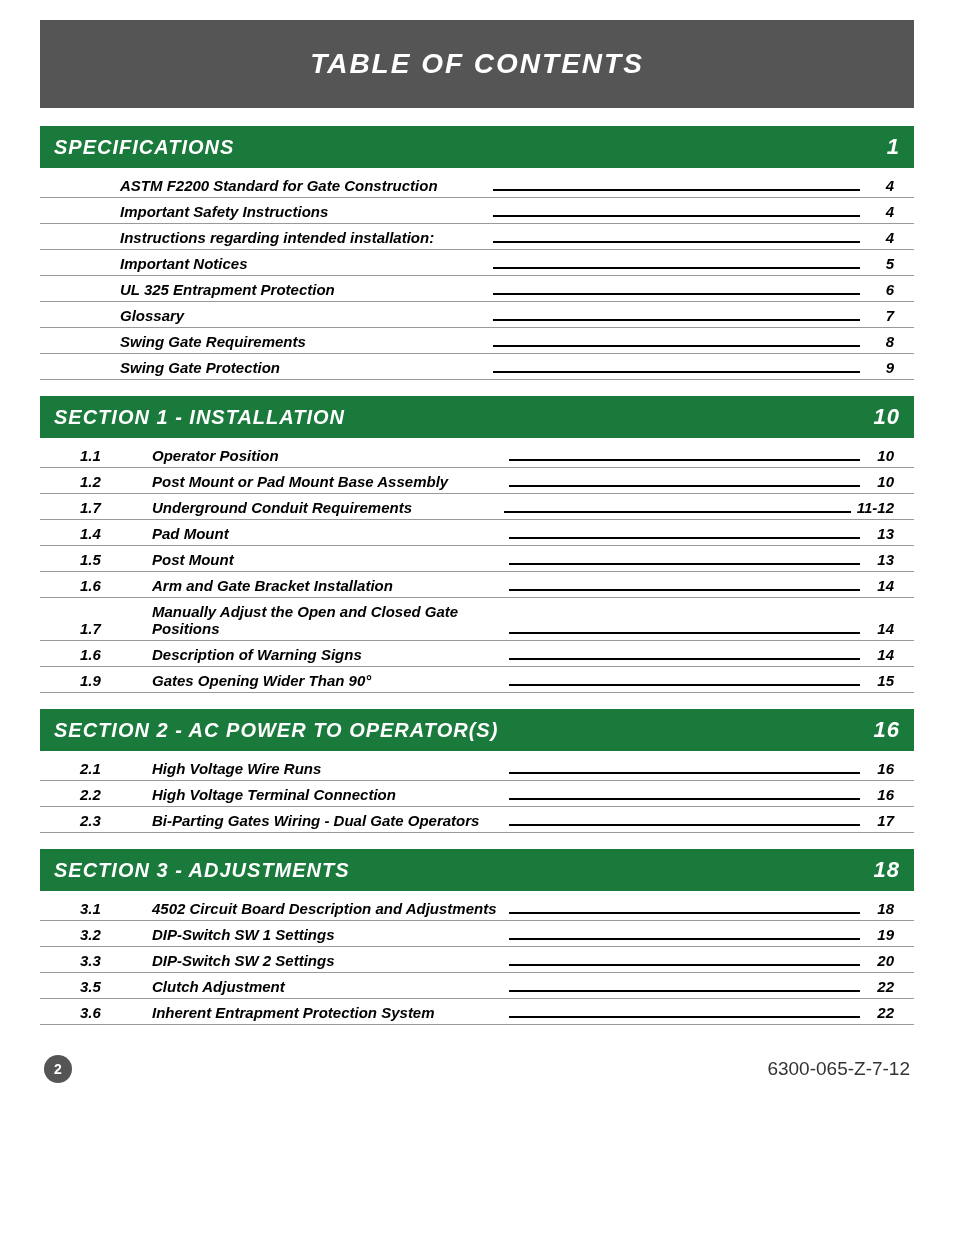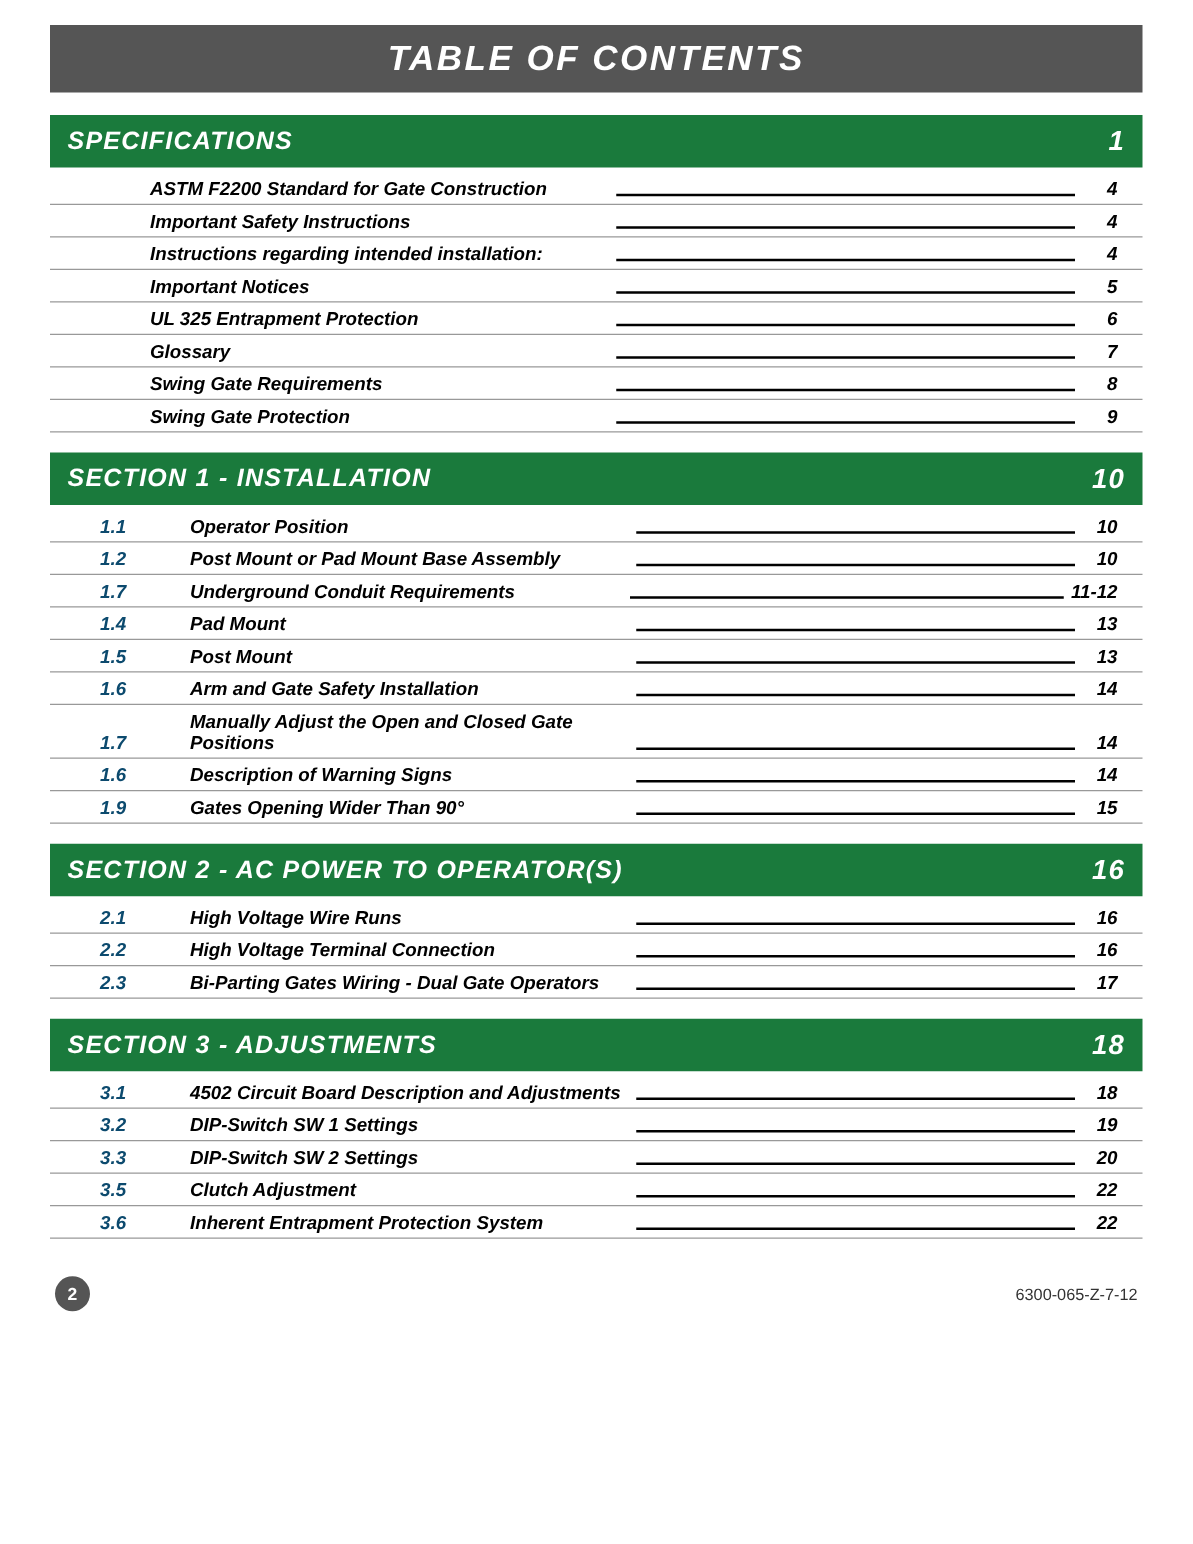--- a/index.html
+++ b/index.html
@@ -13,21 +13,21 @@
     }
 
     .page-title {
       background: #555;
       color: #fff;
       text-align: center;
       font-size: 28px;
       font-weight: 900;
       font-style: italic;
       letter-spacing: 2px;
-      padding: 11px 0;
+      padding: 28px 0;
       margin-bottom: 18px;
       font-family: Impact, Arial Black, sans-serif;
     }
 
     .section-header {
       background: #1a7a3c;
       color: #fff;
       display: flex;
       justify-content: space-between;
       align-items: center;
@@ -50,21 +50,21 @@
       display: flex;
       align-items: flex-end;
       padding: 5px 20px 3px 40px;
       border-bottom: 1px solid #999;
       margin-bottom: 0px;
     }
 
     .toc-entry .entry-num {
       font-size: 15px;
       font-weight: 900;
-      color: #0c4a6e;
+      color: #000000;
       min-width: 32px;
       font-style: italic;
     }
 
     .toc-entry .entry-label {
       font-size: 15px;
       font-weight: 900;
       color: #000;
       flex: 1;
       font-style: italic;
@@ -105,21 +105,21 @@
       font-size: 14px;
       width: 28px;
       height: 28px;
       border-radius: 50%;
       display: flex;
       align-items: center;
       justify-content: center;
     }
 
     .doc-code {
-      font-size: 13px;
+      font-size: 19px;
       color: #333;
     }
 
     .specs-group {
       margin-bottom: 8px;
     }
 
     .section-block {
       margin-bottom: 4px;
     }
@@ -210,21 +210,21 @@
     <span class="entry-page">13</span>
   </div>
   <div class="toc-entry">
     <span class="entry-num">1.5</span>
     <span class="entry-label">Post Mount</span>
     <span class="dots"></span>
     <span class="entry-page">13</span>
   </div>
   <div class="toc-entry">
     <span class="entry-num">1.6</span>
-    <span class="entry-label">Arm and Gate Safety Installation</span>
+    <span class="entry-label">Arm and Gate Bracket Installation</span>
     <span class="dots"></span>
     <span class="entry-page">14</span>
   </div>
   <div class="toc-entry">
     <span class="entry-num">1.7</span>
     <span class="entry-label">Manually Adjust the Open and Closed Gate Positions</span>
     <span class="dots"></span>
     <span class="entry-page">14</span>
   </div>
   <div class="toc-entry">

